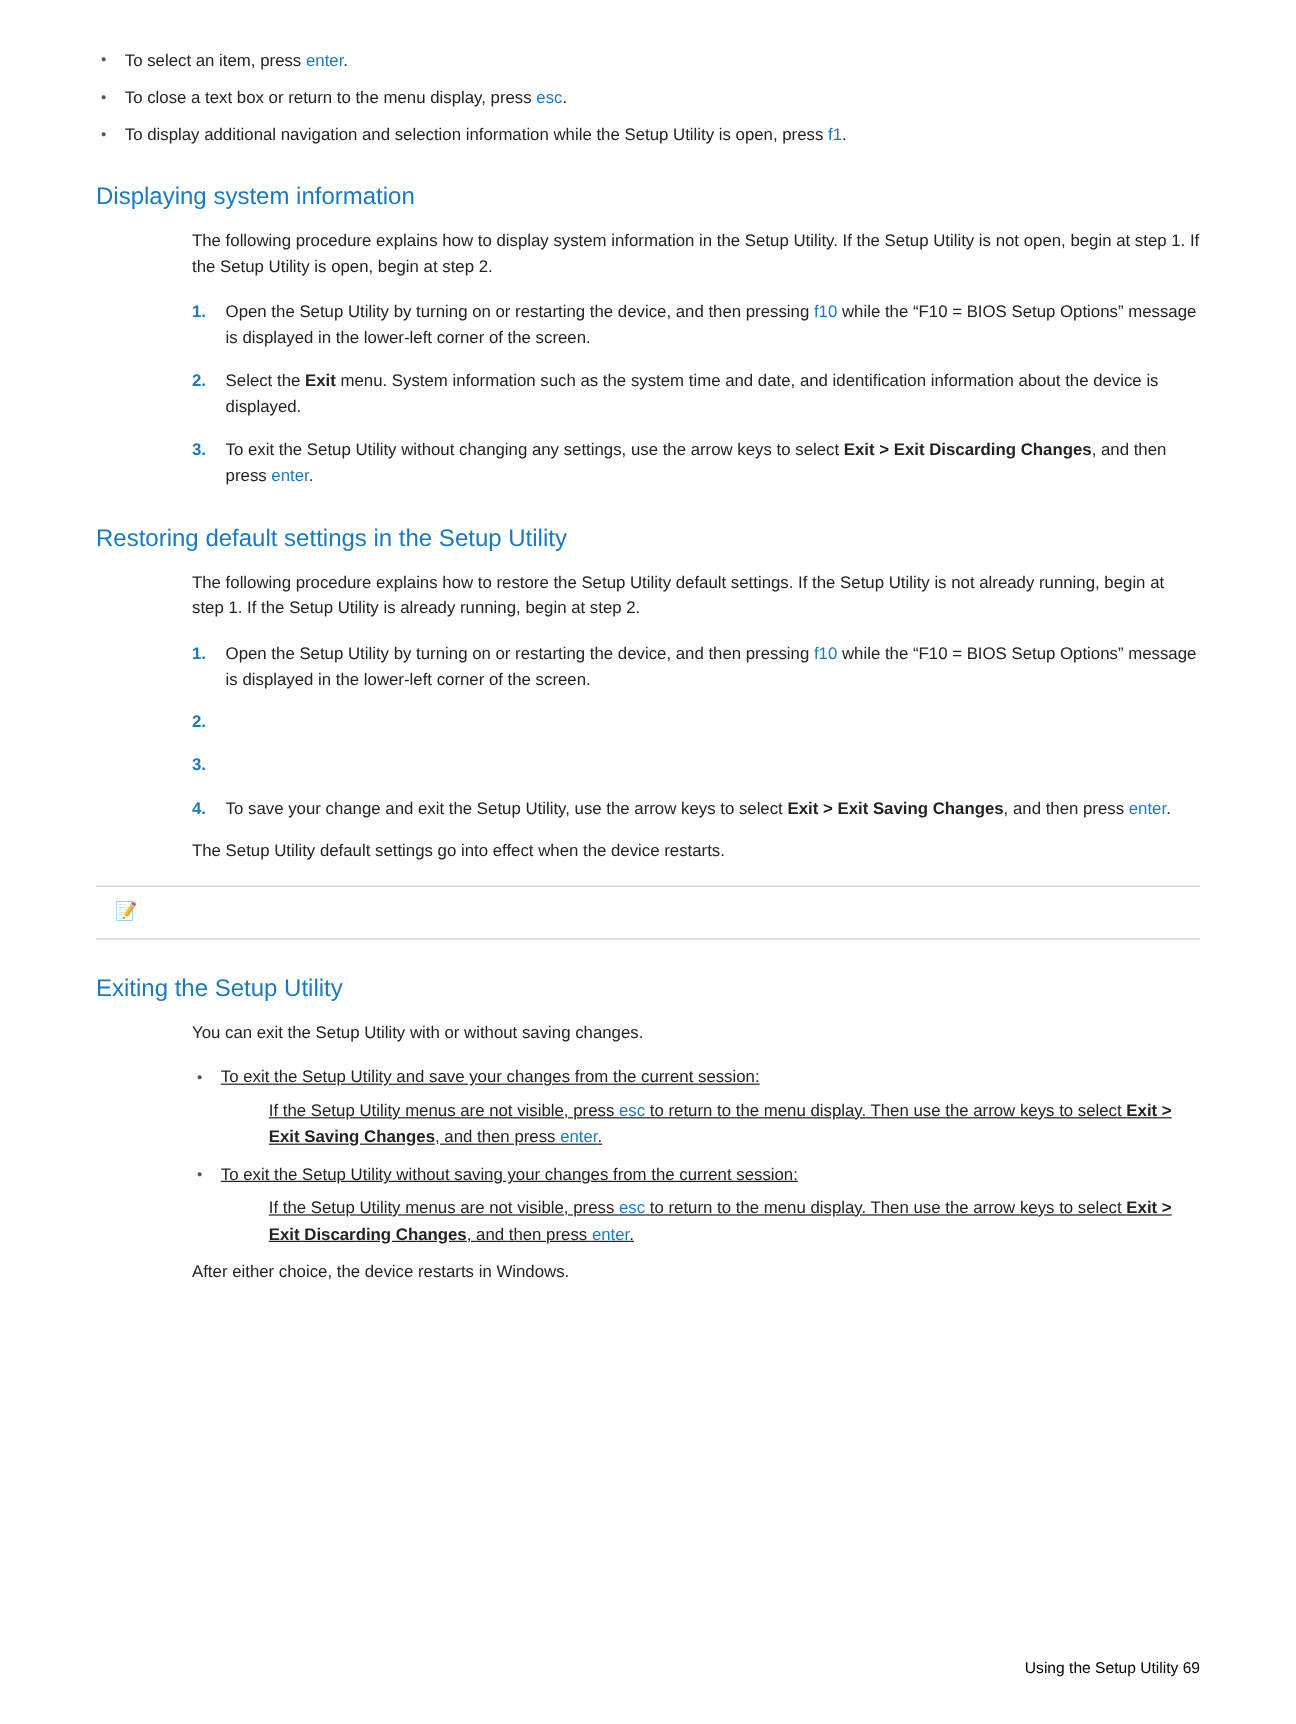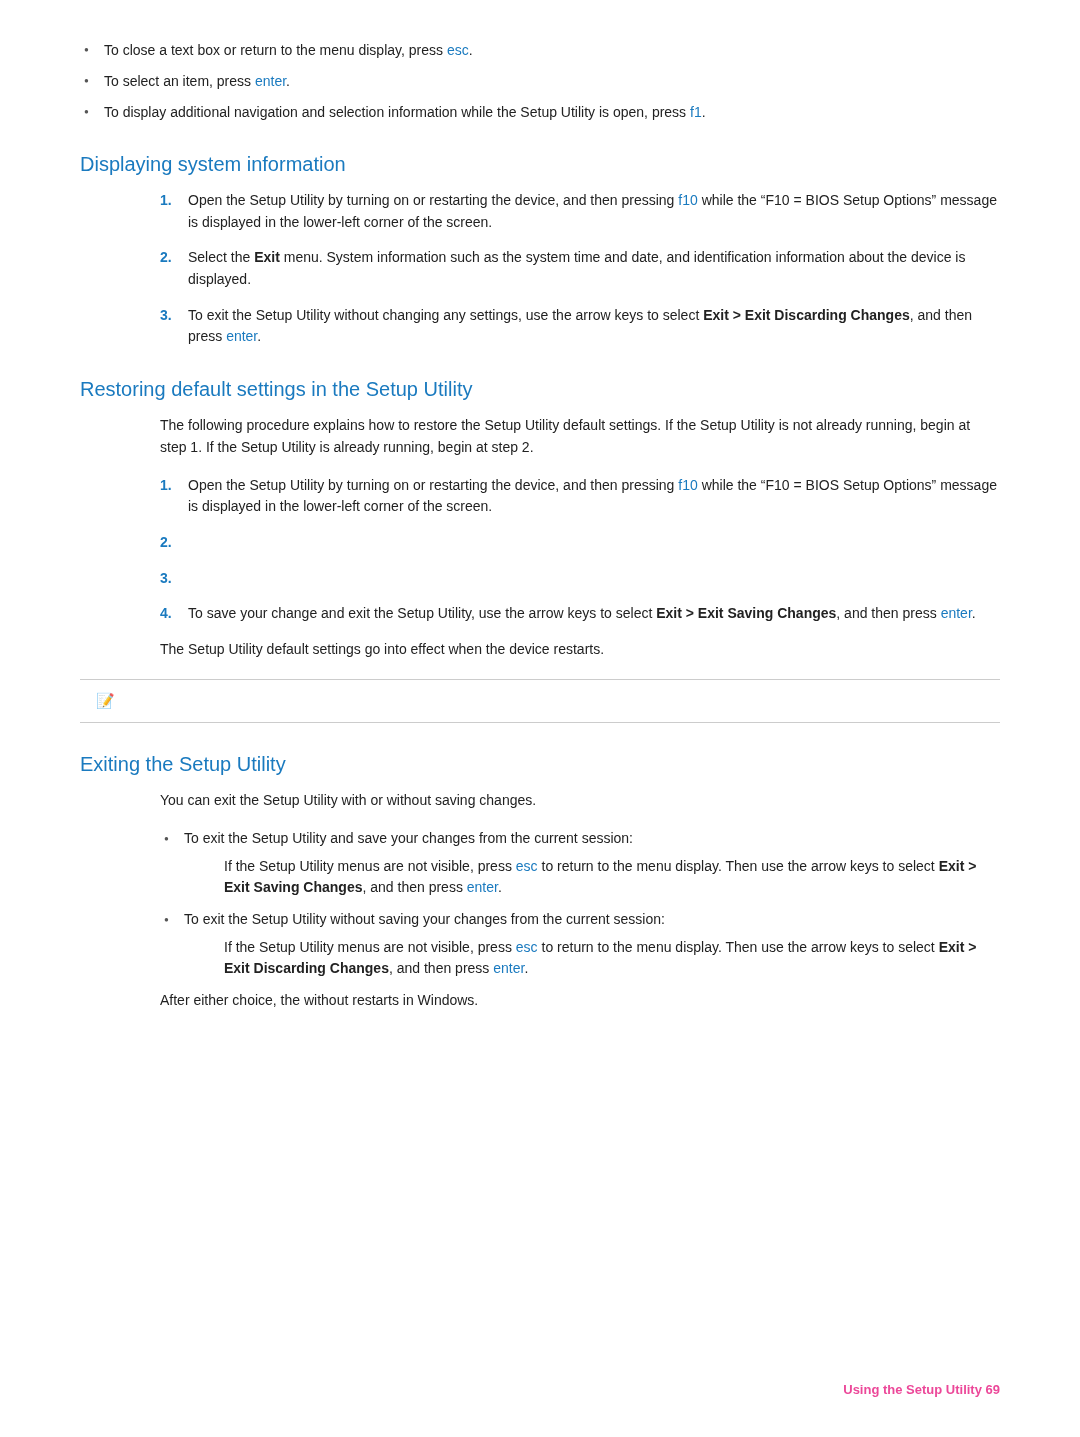--- a/index.html
+++ b/index.html
@@ -96,33 +96,33 @@
     .note-label {
       font-weight: bold;
       white-space: nowrap;
       min-width: 60px;
     }
 
     .footer {
       position: absolute;
       bottom: 40px;
       right: 80px;
-      color: #ec4899;
+      color: #000000;
       font-size: 13px;
-      font-weight: bold;
     }
 
     .section-wrapper {
       margin-bottom: 10px;
     }
 
     .sub-bullets {
       list-style: none;
       padding-left: 0;
       margin-top: 3px;
+      text-decoration: underline;
     }
 
     .sub-bullets li {
       position: relative;
       padding-left: 24px;
       margin-bottom: 10px;
       line-height: 1.55;
     }
 
     .sub-bullets li::before {
@@ -144,33 +144,34 @@
     .after-bullets {
       margin-top: 10px;
       line-height: 1.55;
     }
   </style>
 </head>
 <body>
 
 <ul class="intro-bullets">
   <li>
-    <span>To close a text box or return to the menu display, press </span><a class="blue-link">esc</a><span>.</span>
+    <span>To select an item, press </span><a class="blue-link">enter</a><span>.</span>
   </li>
   <li>
-    <span>To select an item, press </span><a class="blue-link">enter</a><span>.</span>
+    <span>To close a text box or return to the menu display, press </span><a class="blue-link">esc</a><span>.</span>
   </li>
   <li>
     <span>To display additional navigation and selection information while the Setup Utility is open, press </span><a class="blue-link">f1</a><span>.</span>
   </li>
 </ul>
 
 <div class="section-wrapper">
   <h2 class="section-heading">Displaying system information</h2>
   <div class="section-body">
+    <p class="section-intro">The following procedure explains how to display system information in the Setup Utility. If the Setup Utility is not open, begin at step 1. If the Setup Utility is open, begin at step 2.</p>
     <ol class="numbered-list">
       <li>
         <span class="num">1.</span>
         <span>Open the Setup Utility by turning on or restarting the device, and then pressing <a class="blue-link">f10</a> while the “F10 = BIOS Setup Options” message is displayed in the lower-left corner of the screen.</span>
       </li>
       <li>
         <span class="num">2.</span>
         <span>Select the <strong>Exit</strong> menu. System information such as the system time and date, and identification information about the device is displayed.</span>
       </li>
       <li>
@@ -219,19 +220,19 @@
           <span>If the Setup Utility menus are not visible, press <a class="blue-link">esc</a> to return to the menu display. Then use the arrow keys to select <strong>Exit &gt; Exit Saving Changes</strong>, and then press <a class="blue-link">enter</a>.</span>
         </div>
       </li>
       <li>
         <span>To exit the Setup Utility without saving your changes from the current session:</span>
         <div class="sub-bullet-body">
           <span>If the Setup Utility menus are not visible, press <a class="blue-link">esc</a> to return to the menu display. Then use the arrow keys to select <strong>Exit &gt; Exit Discarding Changes</strong>, and then press <a class="blue-link">enter</a>.</span>
         </div>
       </li>
     </ul>
-    <p class="after-bullets">After either choice, the without restarts in Windows.</p>
+    <p class="after-bullets">After either choice, the device restarts in Windows.</p>
   </div>
 </div>
 
 <div class="footer">
   <span>Using the Setup Utility    69</span>
 </div>
 
 </body></html>

